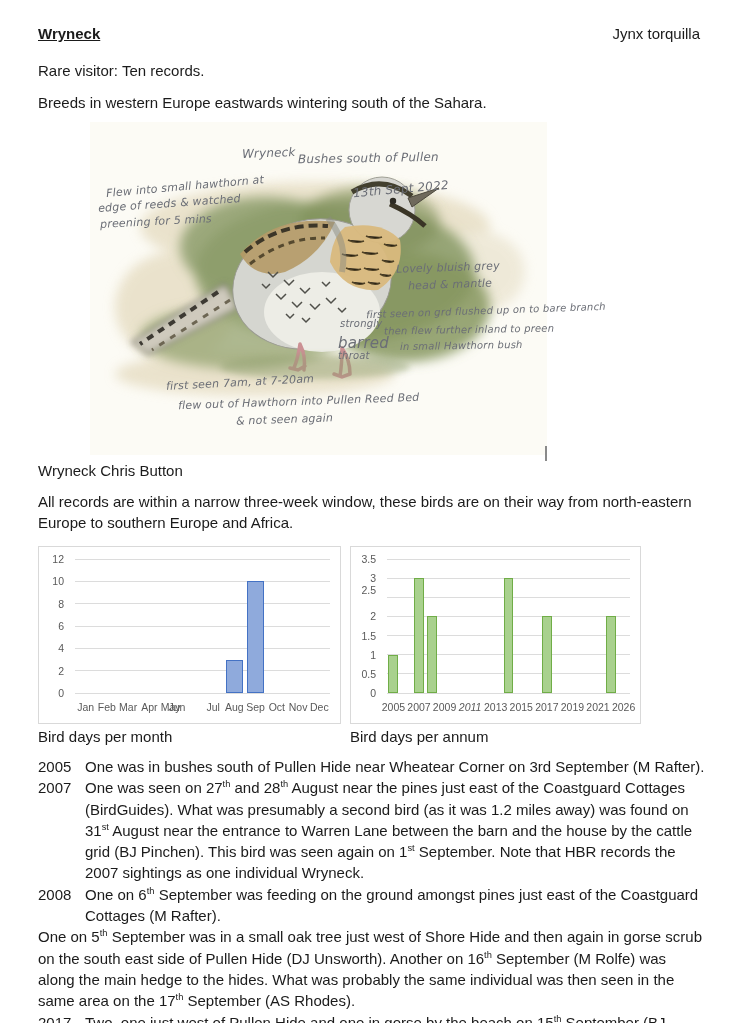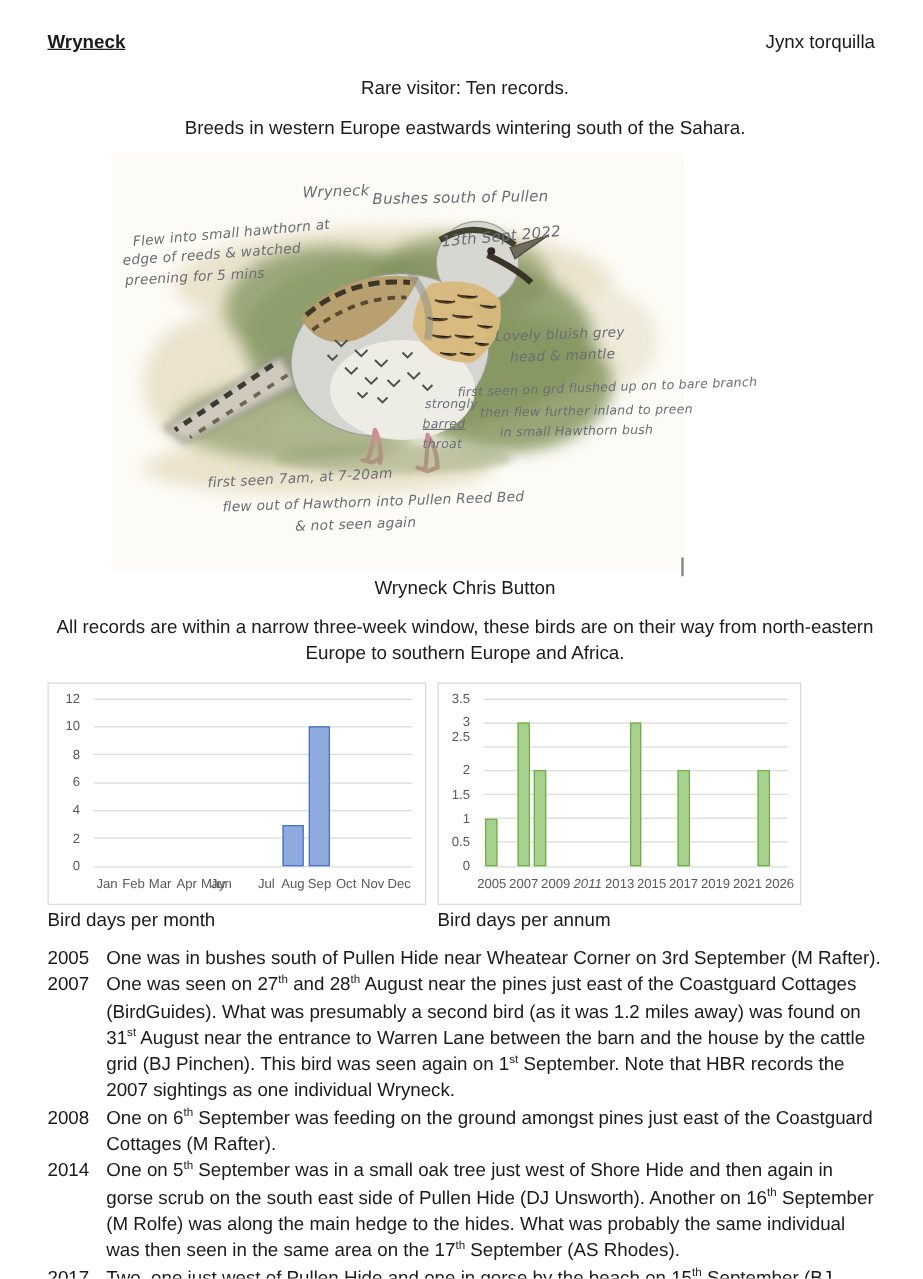--- a/index.html
+++ b/index.html
@@ -4,21 +4,21 @@
 <style>
   html,body{margin:0;padding:0;background:#ffffff;}
   body{width:738px;height:1023px;font-family:"Liberation Sans",sans-serif;color:#1b1b1b;}
   .page{position:relative;width:738px;height:1023px;overflow:hidden;background:#ffffff;}
 
   
   .header{position:absolute;left:38px;right:38px;top:25px;display:flex;justify-content:space-between;align-items:baseline;}
   .title{font-size:15px;font-weight:bold;text-decoration:underline;}
   .latin{font-size:15px;}
 
-  .bodyline{position:absolute;left:38px;width:668px;font-size:15px;line-height:21px;text-align:center;}
+  .bodyline{position:absolute;left:38px;width:668px;font-size:15px;line-height:21px;}
 
   
   .illustration{position:absolute;left:90px;top:122px;width:457px;height:333px;background:#fcfbf5;}
   .illustration svg{position:absolute;left:0;top:0;}
   .hw{position:absolute;font-family:"DejaVu Sans",sans-serif;font-style:italic;color:#6b6e76;font-size:11px;white-space:nowrap;letter-spacing:.2px;}
   .artifact{position:absolute;width:2px;background:#8a8a8a;}
 
   
   .chart-box{position:absolute;border:1px solid #d9d9d9;background:#fff;box-sizing:border-box;}
   .plot{position:absolute;left:36px;right:10px;top:12px;bottom:30px;}
@@ -147,21 +147,21 @@
     <div class="hw" style="left:10px;top:93px;transform:rotate(-3deg);">preening for 5 mins</div>
 
     <div class="hw" style="left:306px;top:139px;transform:rotate(-2deg);">Lovely bluish grey</div>
     <div class="hw" style="left:318px;top:156px;transform:rotate(-2deg);">head &amp; mantle</div>
 
     <div class="hw" style="left:276px;top:183px;font-size:10px;transform:rotate(-2deg);">first seen on grd flushed up on to bare branch</div>
     <div class="hw" style="left:294px;top:202px;font-size:10px;transform:rotate(-1deg);">then flew further inland to preen</div>
     <div class="hw" style="left:310px;top:218px;font-size:10px;transform:rotate(-1deg);">in small Hawthorn bush</div>
 
     <div class="hw" style="left:250px;top:196px;font-size:10px;">strongly</div>
-    <div class="hw" style="left:248px;top:212px;font-size:10px;text-decoration:underline;">barred</div>
+    <div class="hw" style="left:248px;top:212px;font-size:15px;">barred</div>
     <div class="hw" style="left:248px;top:228px;font-size:10px;">throat</div>
 
     <div class="hw" style="left:76px;top:254px;transform:rotate(-3deg);">first seen 7am, at 7-20am</div>
     <div class="hw" style="left:88px;top:273px;transform:rotate(-2deg);">flew out of Hawthorn into Pullen Reed Bed</div>
     <div class="hw" style="left:146px;top:291px;transform:rotate(-2deg);">&amp; not seen again</div>
 
     <div class="artifact" style="right:0;top:324px;height:15px;"></div>
   </div>
 
   <div class="bodyline" style="top:460px;">Wryneck Chris Button</div>
@@ -255,21 +255,20 @@
       </div>
       <div class="record">
         <div class="year">2007</div>
         <div class="rtext">One was seen on 27<sup>th</sup> and 28<sup>th</sup> August near the pines just east of the Coastguard Cottages (BirdGuides). What was presumably a second bird (as it was 1.2 miles away) was found on 31<sup>st</sup> August near the entrance to Warren Lane between the barn and the house by the cattle grid (BJ Pinchen). This bird was seen again on 1<sup>st</sup> September. Note that HBR records the 2007 sightings as one individual Wryneck.</div>
       </div>
       <div class="record">
         <div class="year">2008</div>
         <div class="rtext">One on 6<sup>th</sup> September was feeding on the ground amongst pines just east of the Coastguard Cottages (M Rafter).</div>
       </div>
       <div class="record">
-        <div class="year">2014</div>
         <div class="rtext">One on 5<sup>th</sup> September was in a small oak tree just west of Shore Hide and then again in gorse scrub on the south east side of Pullen Hide (DJ Unsworth).  Another on 16<sup>th</sup> September (M Rolfe) was along the main hedge to the hides. What was probably the same individual was then seen in the same area on the 17<sup>th</sup> September (AS Rhodes).</div>
       </div>
       <div class="record">
         <div class="year">2017</div>
         <div class="rtext">Two, one just west of Pullen Hide and one in gorse by the beach on 15<sup>th</sup> September (BJ Pinchen).</div>
       </div>
     </div>
 
 </div>
 

